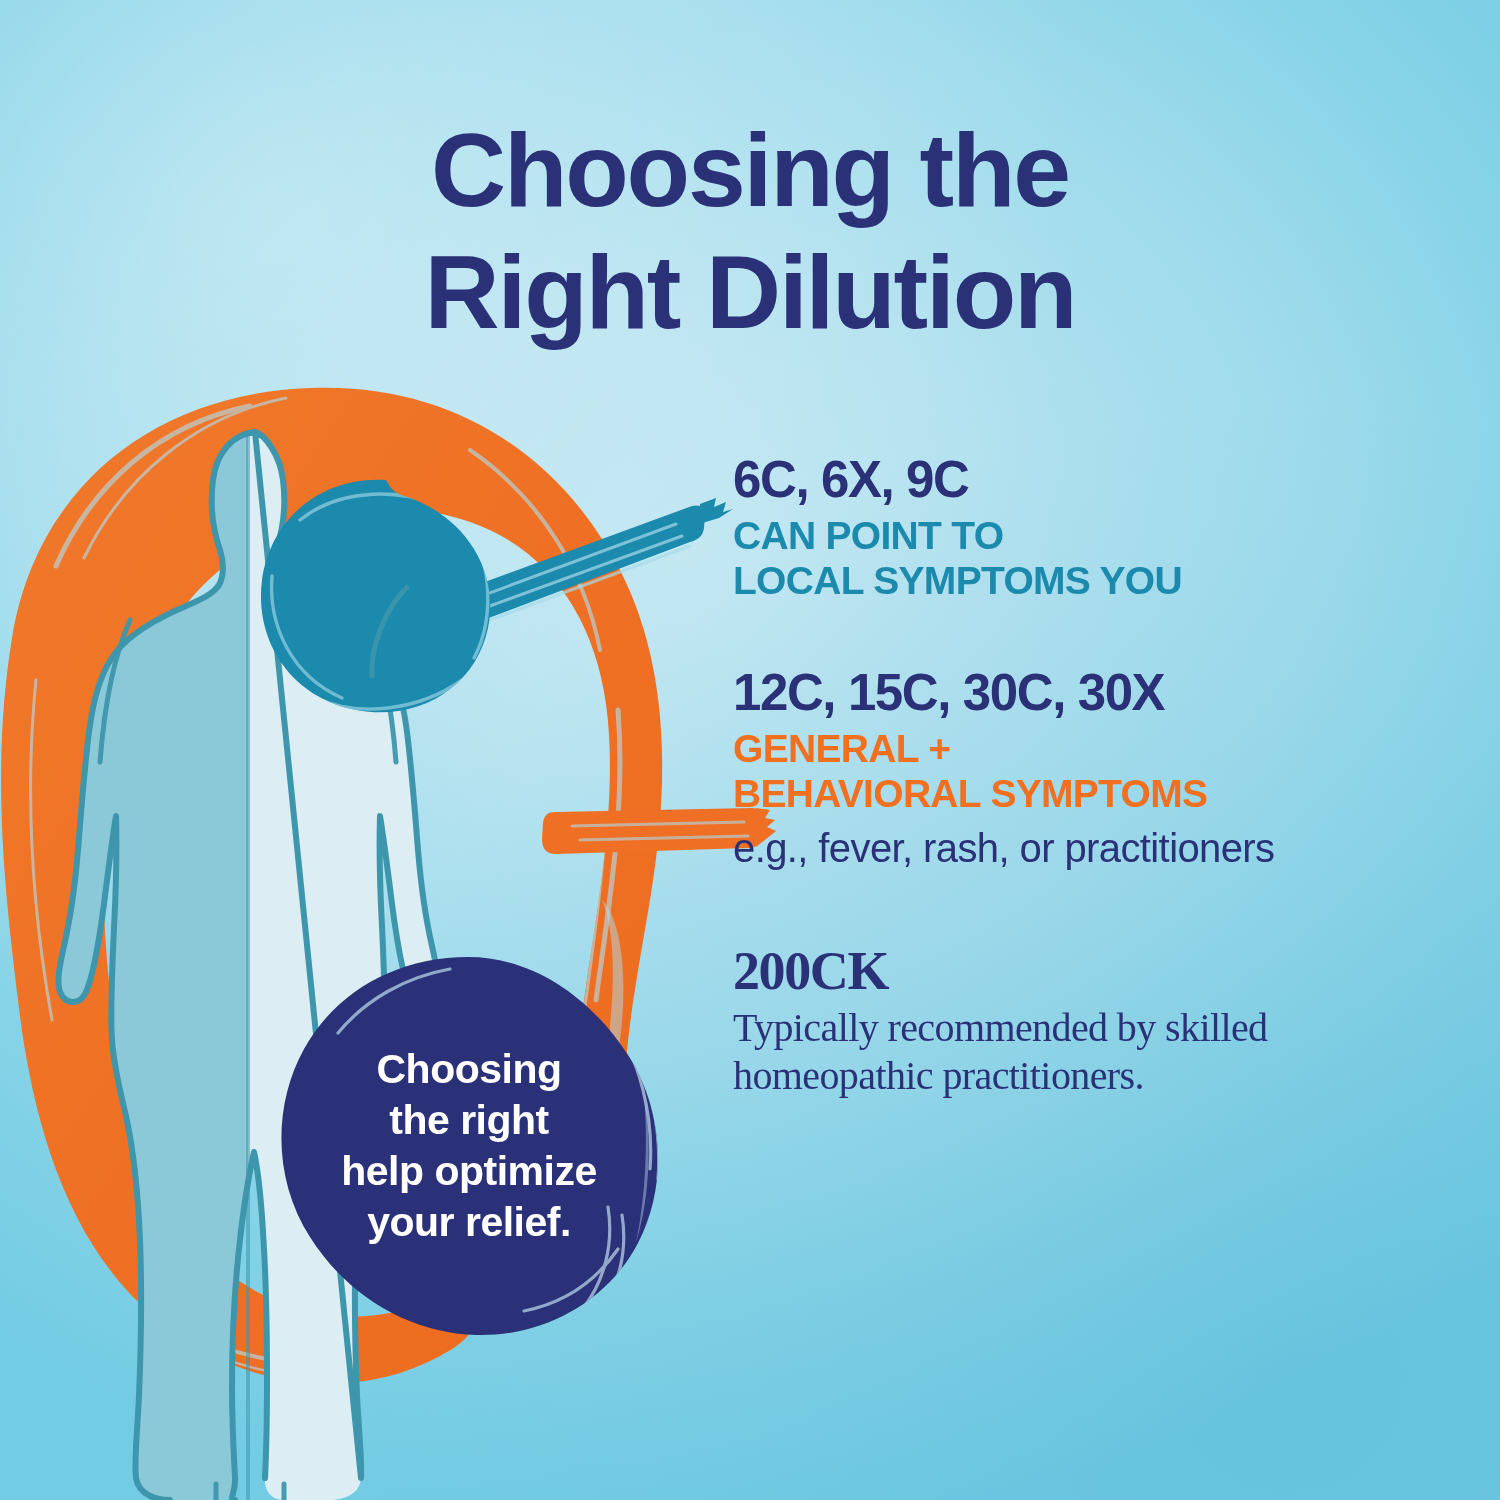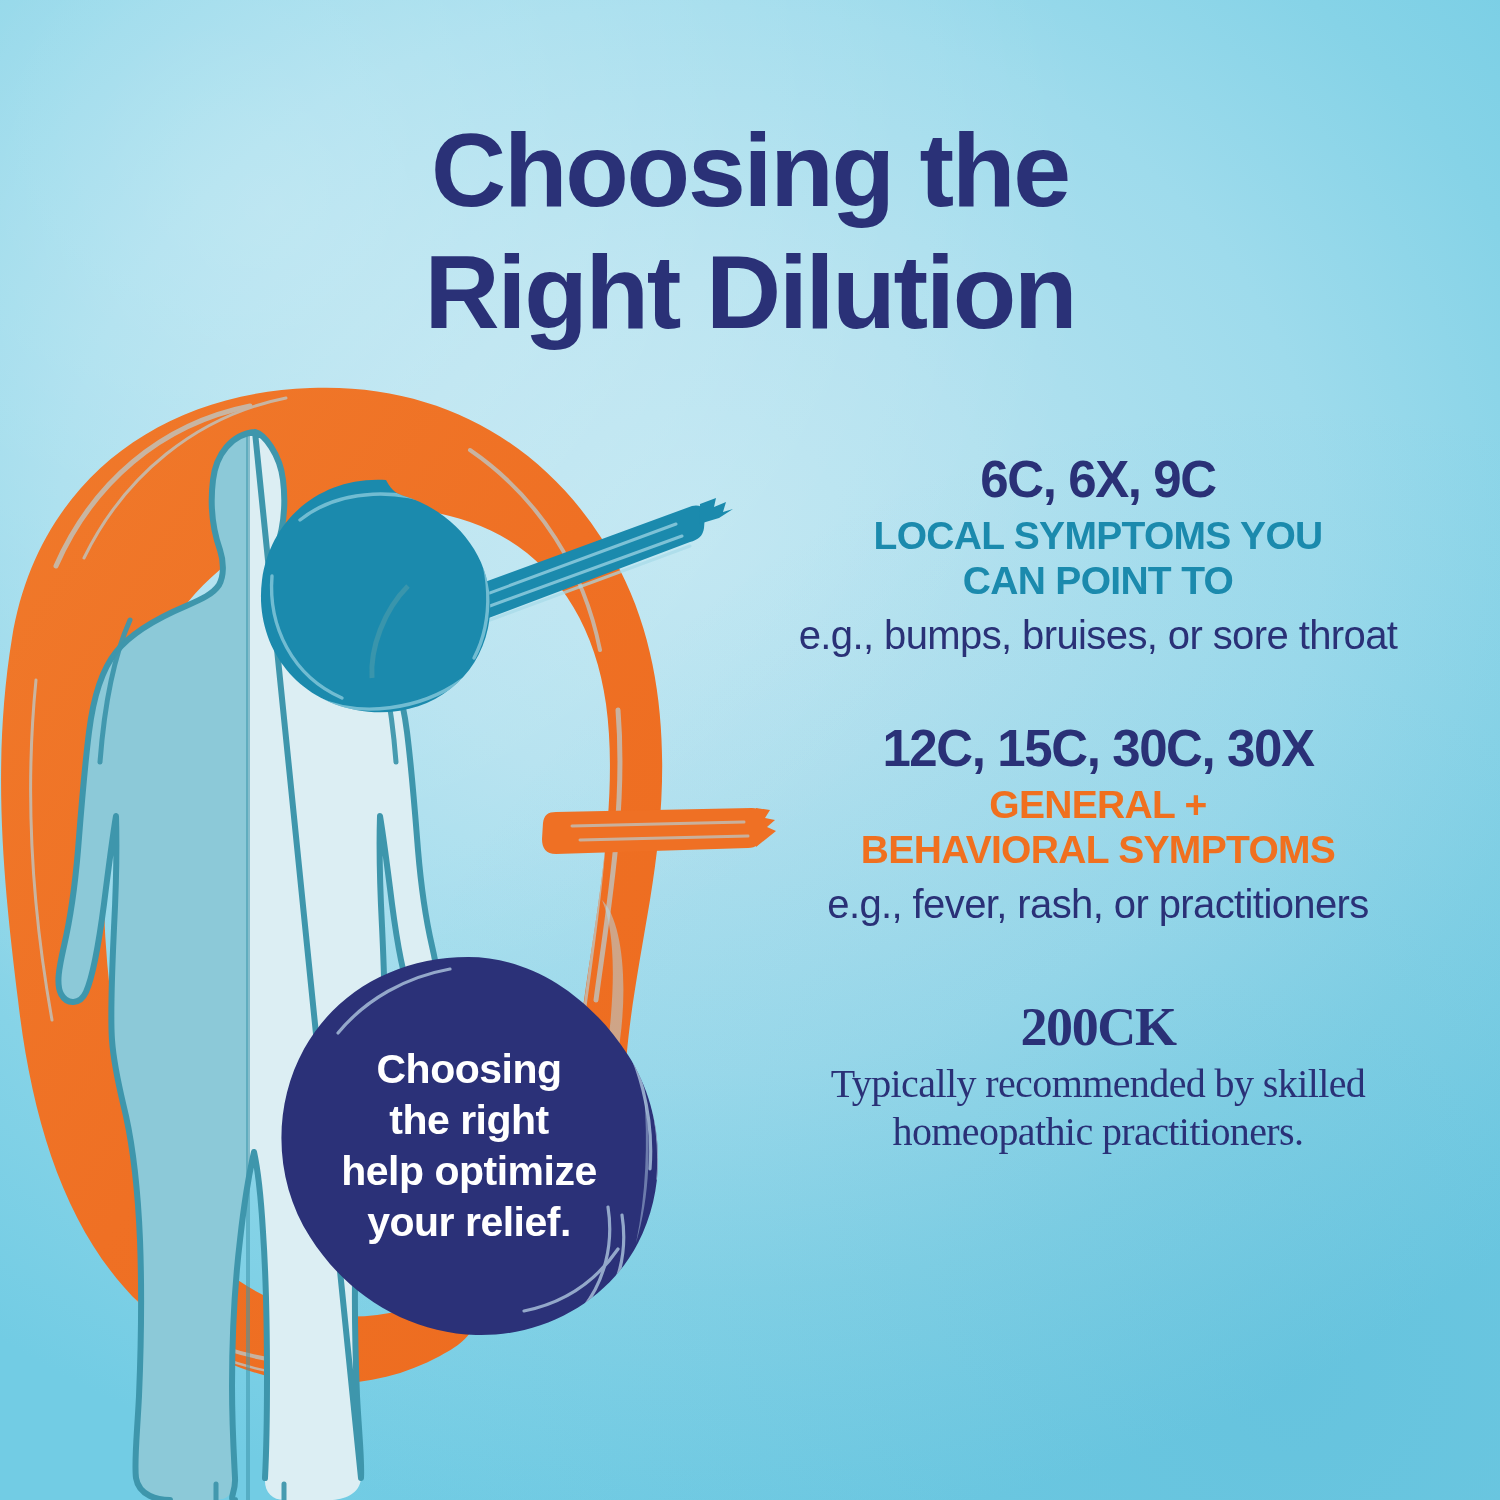--- a/index.html
+++ b/index.html
@@ -79,21 +79,20 @@
     letter-spacing: -0.5px;
   }
   #badgetext span { display: block; }
 
   
   #col {
     position: absolute;
     left: 733px;
     top: 452px;
     width: 730px;
-    text-align: center;
   }
   .blk { margin-bottom: 62px; }
   .blk:last-child { margin-bottom: 0; }
   .dose {
     color: #2a3177;
     font-size: 51px;
     font-weight: bold;
     letter-spacing: -1.4px;
     line-height: 1.08;
     margin-bottom: 7px;
@@ -386,25 +385,22 @@
       <span>help optimize</span>
       <span>your relief.</span>
     </div>
   </div>
 
   <div id="col">
 
     <div class="blk">
       <div class="dose">6C, 6X, 9C</div>
       <div class="sub teal">
+        <span>CAN POINT TO</span>
         <span>LOCAL SYMPTOMS YOU</span>
-        <span>CAN POINT TO</span>
-      </div>
-      <div class="eg">
-        <span>e.g., bumps, bruises, or sore throat</span>
       </div>
     </div>
 
     <div class="blk">
       <div class="dose">12C, 15C, 30C, 30X</div>
       <div class="sub orange">
         <span>GENERAL +</span>
         <span>BEHAVIORAL SYMPTOMS</span>
       </div>
       <div class="eg">

